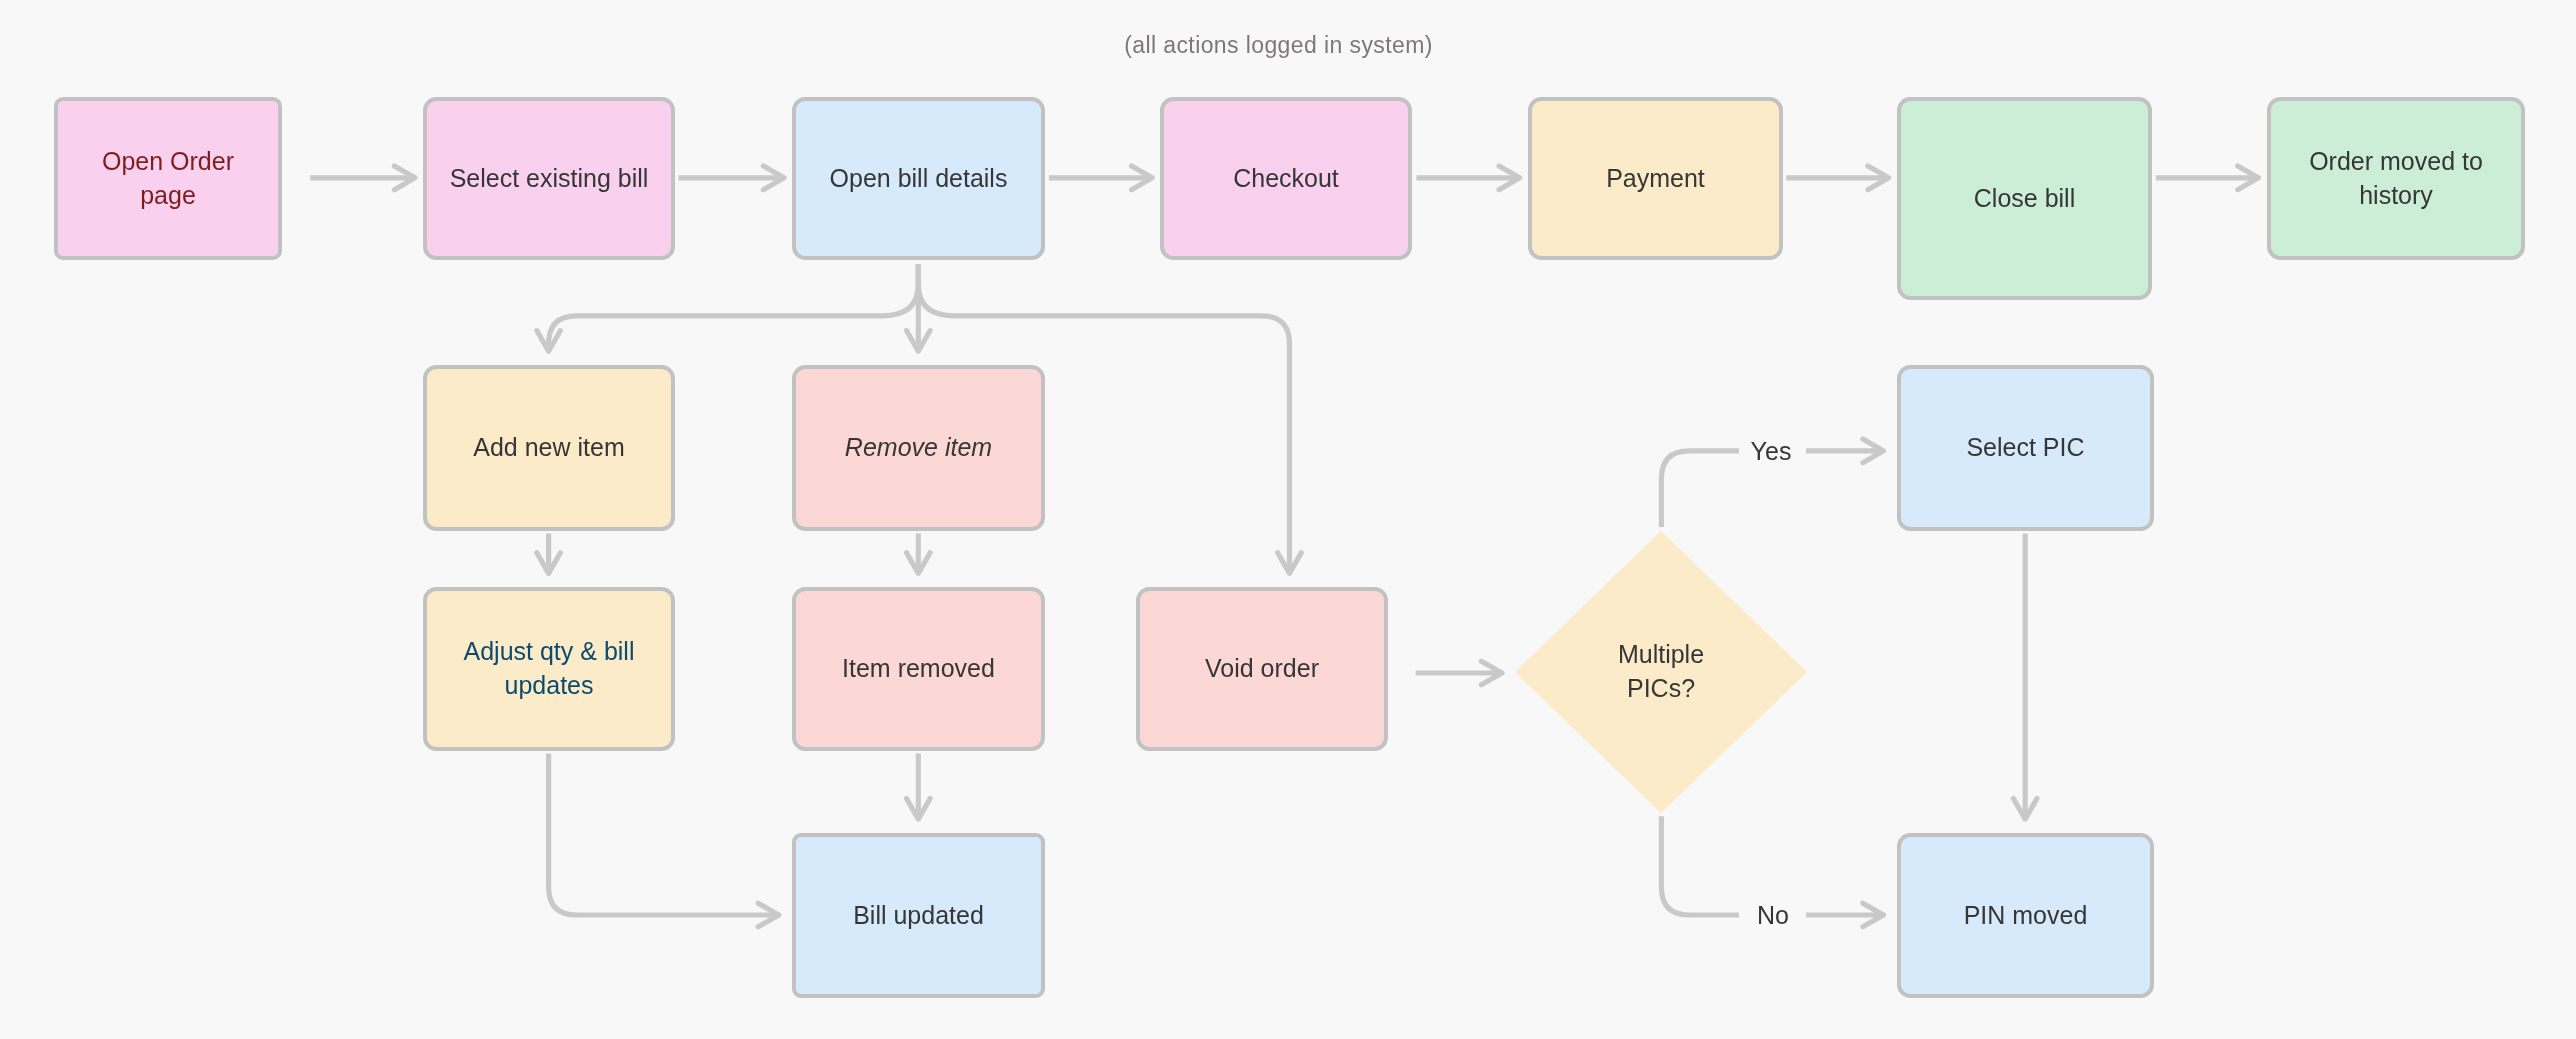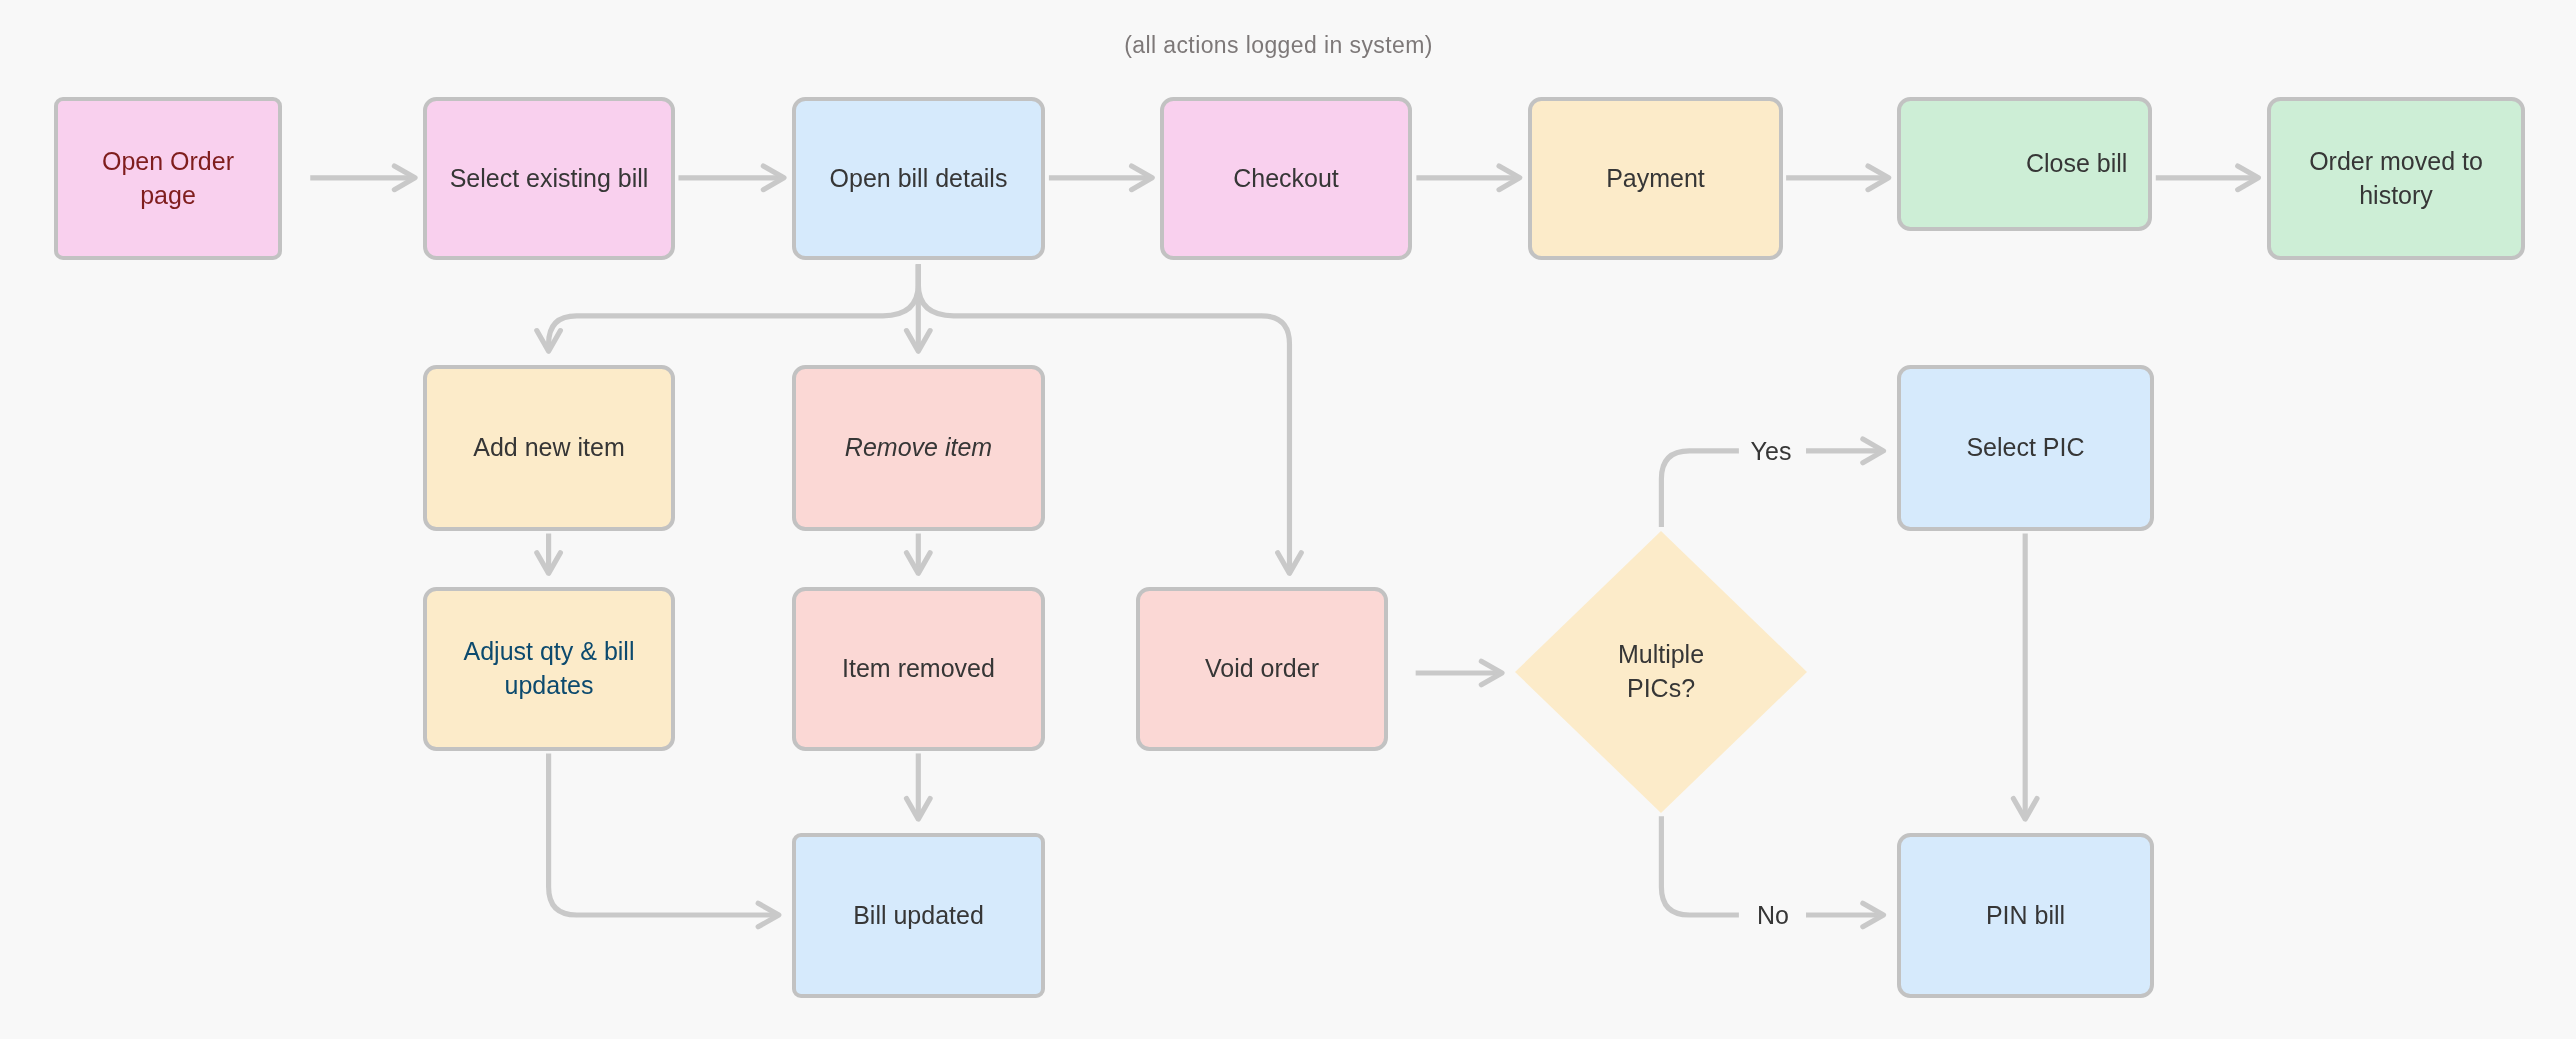--- a/index.html
+++ b/index.html
@@ -106,21 +106,21 @@
       </div>
       <div class="node" style="left: 792px; top: 97px; width: 253px; height: 163px; background: rgb(214, 234, 252); border-color: rgb(194, 194, 194); color: rgb(54, 54, 54);">
         <span class="node-label">Open bill details</span>
       </div>
       <div class="node" style="left: 1160px; top: 97px; width: 252px; height: 163px; background: rgb(249, 208, 238); border-color: rgb(194, 194, 194); color: rgb(54, 54, 54);">
         <span class="node-label">Checkout</span>
       </div>
       <div class="node" style="left: 1528px; top: 97px; width: 255px; height: 163px; background: rgb(252, 235, 201); border-color: rgb(194, 194, 194); color: rgb(54, 54, 54);">
         <span class="node-label">Payment</span>
       </div>
-      <div class="node" style="left: 1897px; top: 97px; width: 255px; height: 134px; background: rgb(205, 238, 214); border-color: rgb(194, 194, 194); color: rgb(54, 54, 54); justify-content: flex-end;">
+      <div class="node" style="left: 1897px; top: 97px; width: 255px; height: 203px; background: rgb(205, 238, 214); border-color: rgb(194, 194, 194); color: rgb(54, 54, 54);">
         <span class="node-label">Close bill</span>
       </div>
       <div class="node" style="left: 2267px; top: 97px; width: 258px; height: 163px; background: rgb(205, 238, 214); border-color: rgb(194, 194, 194); color: rgb(54, 54, 54);">
         <span class="node-label">Order moved to history</span>
       </div>
       <div class="node" style="left: 423px; top: 365px; width: 252px; height: 166px; background: rgb(252, 235, 201); border-color: rgb(194, 194, 194); color: rgb(54, 54, 54);">
         <span class="node-label">Add new item</span>
       </div>
       <div class="node" style="left: 792px; top: 365px; width: 253px; height: 166px; background: rgb(251, 216, 213); border-color: rgb(194, 194, 194); color: rgb(54, 54, 54); font-style: italic;">
         <span class="node-label">Remove item</span>
@@ -137,21 +137,21 @@
       <div class="node" style="left: 1136px; top: 587px; width: 252px; height: 164px; background: rgb(251, 216, 213); border-color: rgb(194, 194, 194); color: rgb(54, 54, 54);">
         <span class="node-label">Void order</span>
       </div>
       <div class="node diamond" style="left: 1515px; top: 531px; width: 292px; height: 282px; background: rgb(252, 235, 201); color: rgb(54, 54, 54);">
         <span class="node-label">Multiple PICs?</span>
       </div>
       <div class="node" style="left: 792px; top: 833px; width: 253px; height: 165px; background: rgb(214, 234, 252); border-color: rgb(194, 194, 194); color: rgb(54, 54, 54); border-radius: 9px;">
         <span class="node-label">Bill updated</span>
       </div>
       <div class="node" style="left: 1897px; top: 833px; width: 257px; height: 165px; background: rgb(214, 234, 252); border-color: rgb(194, 194, 194); color: rgb(54, 54, 54);">
-        <span class="node-label">PIN bill</span>
+        <span class="node-label">PIN moved</span>
       </div>
     </div>
   <div id="labels-layer">
       <div class="edge-label" style="left: 1771px; top: 451px; color: rgb(54, 54, 54);">Yes</div>
       <div class="edge-label" style="left: 1773px; top: 915px; color: rgb(54, 54, 54);">No</div>
     </div>
 </div>
 
 
 </body></html>

